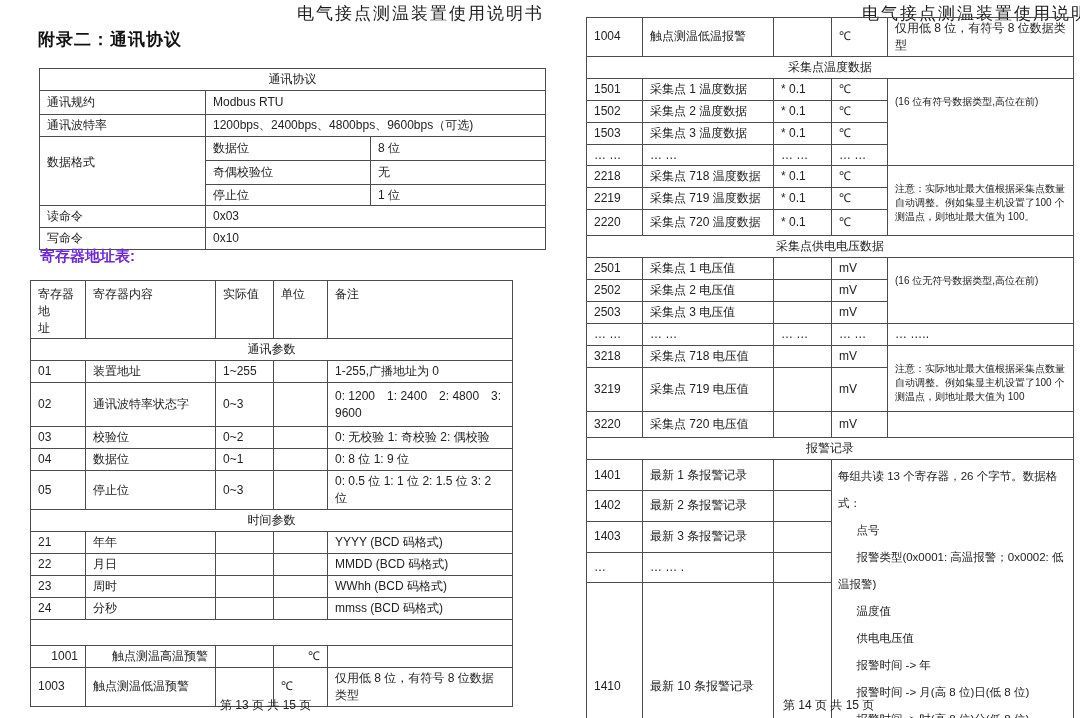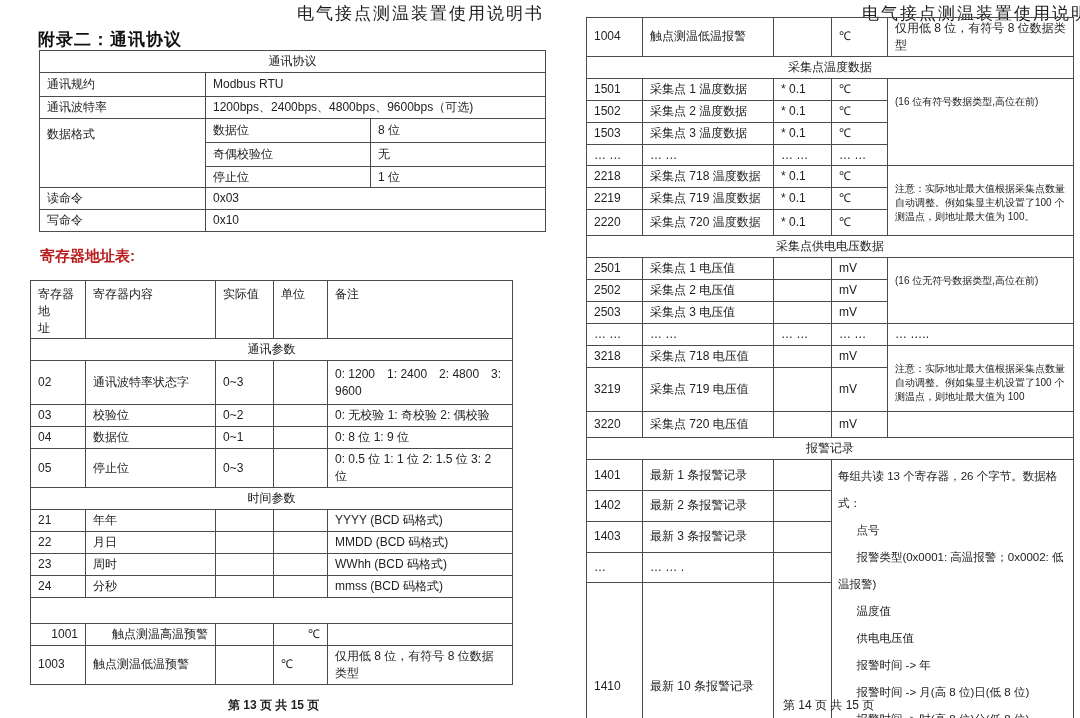--- a/index.html
+++ b/index.html
@@ -4,38 +4,38 @@
 <style>
   html,body{margin:0;padding:0;background:#ffffff;}
   .canvas{position:relative;width:1080px;height:718px;background:#fff;overflow:hidden;
           font-family:"Liberation Sans",sans-serif;color:#212121;}
   .doc-header{position:absolute;top:2px;font-family:"Liberation Serif",serif;
               font-size:17px;letter-spacing:2px;color:#1c1c1c;white-space:nowrap;}
   .doc-header.left{left:297px;}
   .doc-header.right{left:862px;}
   .appendix-title{position:absolute;left:38px;top:28px;font-size:17px;font-weight:bold;
                   letter-spacing:1px;color:#111;}
-  .reg-title{position:absolute;left:40px;top:247px;font-size:15px;font-weight:bold;color:#b91c1c;}
+  .reg-title{position:absolute;left:40px;top:247px;font-size:15px;font-weight:bold;color:#6d28d9;}
   .footer{position:absolute;top:697px;font-size:12px;color:#222;white-space:nowrap;}
-  .footer.left{left:228px;font-weight:bold;}
+  .footer.left{left:220px;}
   .footer.right{left:783px;text-align:center;}
 
   table{border-collapse:collapse;table-layout:fixed;position:absolute;
         font-size:12px;line-height:1.4;color:#222;}
   td{border:1px solid #4c4c4c;padding:2px 7px;vertical-align:middle;
      overflow:hidden;word-wrap:break-word;}
   td.sec{text-align:center;}
-  td.vtop{vertical-align:top;padding-top:7px;}
+  td.vtop{vertical-align:top;padding-top:17px;}
   td.hdr{vertical-align:top;padding-top:5px;white-space:pre-line;}
   td.remark-cell{vertical-align:top;padding-top:16px;font-size:10px;margin-left:43px;}
   td.remark-big{vertical-align:top;padding:3px 6px;font-size:11.5px;}
   .rline{line-height:27px;margin:0;}
   .rline.ind{text-indent:1.6em;}
 
-  .ptable{left:39px;top:50px;width:506px;}
+  .ptable{left:39px;top:68px;width:506px;}
   .ltable{left:30px;top:280px;width:482px;}
   .rtable{left:586px;top:17px;width:487px;}
   tr.h21{height:21px;} tr.h22{height:22px;} tr.h24{height:24px;}
 </style>
 </head>
 <body>
 
 <div class="canvas">
 
   <div class="doc-header left">电气接点测温装置使用说明书</div>
@@ -100,20 +100,27 @@
           <td class="hdr">寄存器地
 址</td>
           <td class="hdr">寄存器内容</td>
           <td class="hdr">实际值</td>
           <td class="hdr">单位</td>
           <td class="hdr">备注</td>
         </tr>
         <tr style="height: 22px;">
           <td colspan="5" class="sec">通讯参数</td>
         </tr>
+        <tr style="height: 22px;">
+          <td>01</td>
+          <td>装置地址</td>
+          <td>1~255</td>
+          <td></td>
+          <td>1-255,广播地址为 0</td>
+        </tr>
         <tr style="height: 44px;">
           <td>02</td>
           <td>通讯波特率状态字</td>
           <td>0~3</td>
           <td></td>
           <td>0: 1200　1: 2400　2: 4800　3: 9600</td>
         </tr>
         <tr style="height: 22px;">
           <td>03</td>
           <td>校验位</td>

